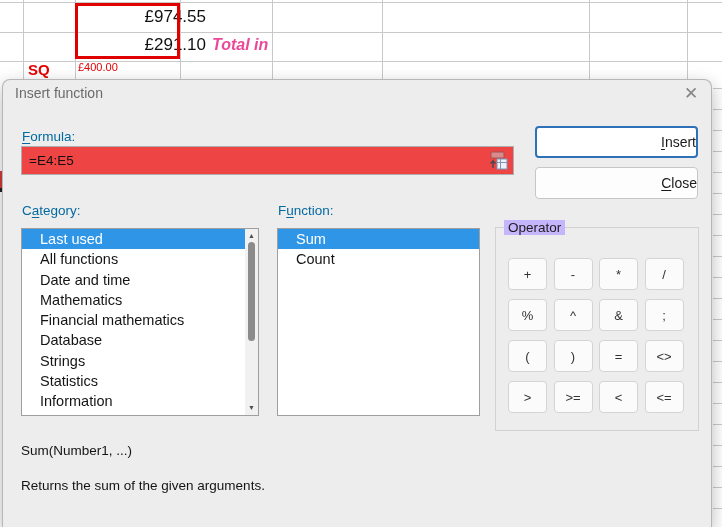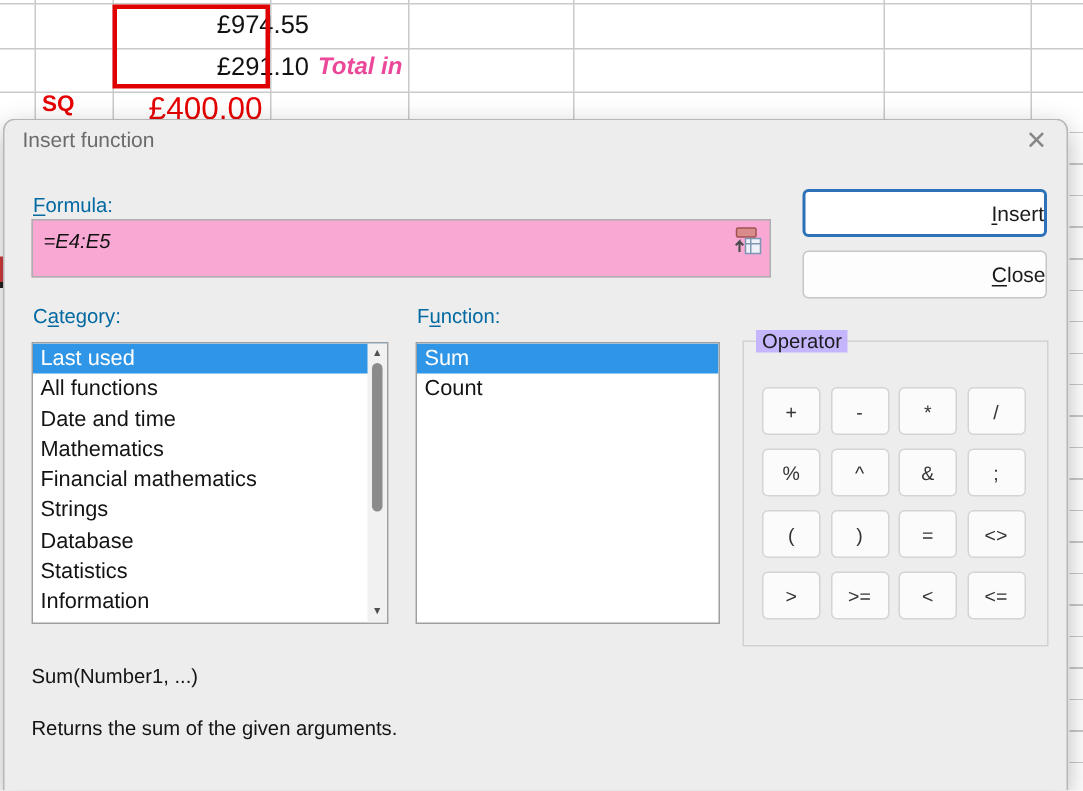--- a/index.html
+++ b/index.html
@@ -9,52 +9,52 @@
 
   
   .vline { position:absolute; top:0; width:1px; height:80px; background:#c9c9c9; }
   .hline { position:absolute; left:0; width:722px; height:1px; background:#c9c9c9; }
   .cellnum { position:absolute; font-size:17px; color:#111; text-align:right; width:97px; left:78px;margin-left:31px; }
   .redbox { position:absolute; left:75px; top:3px; width:105px; height:56px;
             border:3px solid #e10000; z-index:2; }
   .total-in { position:absolute; left:212px; top:36px; font-size:16px; font-style:italic;
               font-weight:700; color:#ec4899; }
   .sq { position:absolute; left:28px; top:61px; font-size:15px; font-weight:700; color:#e60000; }
-  .amt-red { position:absolute; left:78px; top:61px; width:97px; text-align:right;
-             font-size:21px; color:#e60000; }
+  .amt-red { position:absolute; left:78px; top:61px; width:97px; text-align:left;
+             font-size:11px; color:#e60000; }
   .edge-red  { position:absolute; left:0; top:171px; width:2px; height:17px; background:#d43c3c; }
   .edge-blk  { position:absolute; left:0; top:188px; width:2px; height:4px; background:#222; }
   .right-strip { position:absolute; left:713px; top:80px; width:9px; height:447px;
     background:repeating-linear-gradient(to bottom, transparent 0 8px, #c9c9c9 8px 9px, transparent 9px 21px); }
 
   
   .dialog { position:absolute; left:2px; top:79px; width:710px; height:448px;
             background:#ededed; border:1px solid #b6b6b6; border-bottom:none;
             border-radius:8px 8px 0 0; box-shadow:0 6px 18px rgba(0,0,0,.28); z-index:10; }
   .dlg-title { position:absolute; left:12px; top:5px; font-size:14px; color:#6b6b6b; }
   .dlg-close { position:absolute; left:672px; top:1px; width:32px; height:26px;
                font-size:17px; color:#868686; text-align:center; line-height:26px; cursor:default; }
 
   .lbl { position:absolute; font-size:13.5px; color:#0369a1; }
   u { text-decoration:underline; text-underline-offset:2px; }
 
-  .formula-input { position:absolute; left:18px; top:66px; width:493px; height:39px;
-                   background:#f9a8d4; border:1px solid #aeaeae;font-style:italic; }
+  .formula-input { position:absolute; left:18px; top:66px; width:493px; height:29px;
+                   background:#ef4444; border:1px solid #aeaeae; }
   .formula-text { position:absolute; left:7px; top:0; line-height:27px; font-size:13.5px; color:#111; }
   .shrink-btn { position:absolute; right:4px; top:3px; width:22px; height:21px; }
 
   .btn { position:absolute; left:532px; width:163px; height:32px; background:#fdfdfd;
          border:1px solid #c6c6c6; border-radius:4px; font-size:14px; color:#1a1a1a;
          text-align:right; line-height:30px; font-family:inherit; }
   .btn.default { background:#fff; border:2px solid var(--accent,#2d71b8); line-height:28px; }
 
   .listbox { position:absolute; top:148px; height:188px; background:#fff;
              border:1px solid #9f9f9f; overflow:hidden; }
   .listbox .item { height:20.3px; line-height:20.3px; font-size:14.5px; color:#141414;
-                   padding-left:5px; white-space:nowrap; }
+                   padding-left:18px; white-space:nowrap; }
   .listbox .item.selected { background:var(--sel,#2f95e7); color:#fff; }
   #category-list { left:18px; width:238px; }
   #function-list { left:274px; width:203px; }
 
   .scrollbar { position:absolute; top:0; right:0; width:13px; height:100%; background:#f1f1f1; }
   .sb-arrow { position:absolute; left:0; width:13px; height:12px; text-align:center;
               font-size:7px; color:#4f4f4f; line-height:12px; }
   .sb-up { top:1px; } .sb-dn { bottom:1px; }
   .sb-thumb { position:absolute; left:3px; top:13px; width:7px; height:99px;
               background:#8b8b8b; border-radius:4px; }
@@ -124,22 +124,22 @@
 
     <div class="lbl" style="left:19px; top:123px">C<u>a</u>tegory:</div>
     <div class="lbl" style="left:275px; top:123px">F<u>u</u>nction:</div>
 
     <div class="listbox" id="category-list">
       <div class="item selected">Last used</div>
       <div class="item">All functions</div>
       <div class="item">Date and time</div>
       <div class="item">Mathematics</div>
       <div class="item">Financial mathematics</div>
+      <div class="item">Database</div>
       <div class="item">Strings</div>
-      <div class="item">Database</div>
       <div class="item">Statistics</div>
       <div class="item">Information</div>
       <div class="scrollbar">
         <div class="sb-arrow sb-up">▲</div>
         <div class="sb-thumb"></div>
         <div class="sb-arrow sb-dn">▼</div>
       </div>
     </div>
 
     <div class="listbox" id="function-list">

